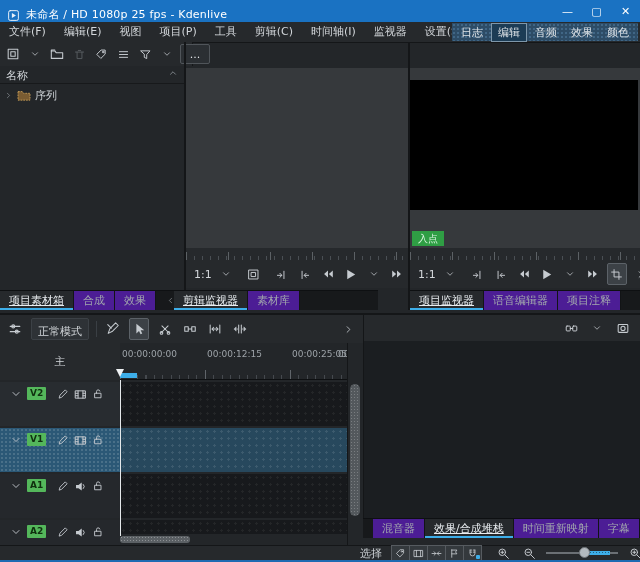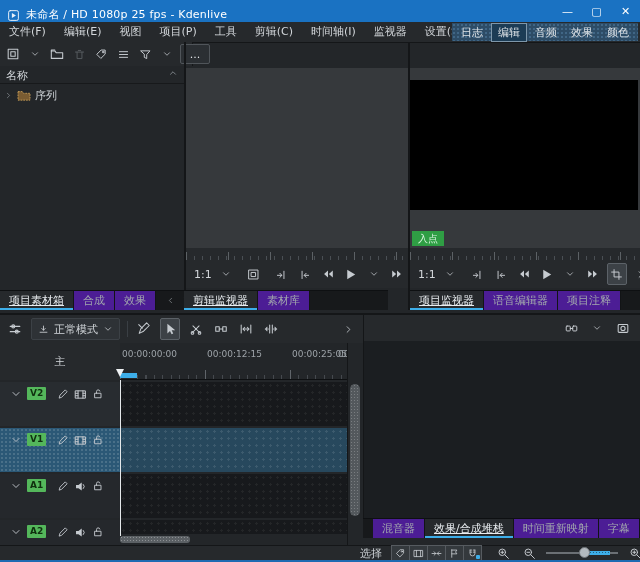--- a/index.html
+++ b/index.html
@@ -57,21 +57,21 @@
       #26292c;}
   .montb{height:28px;display:flex;align-items:center;gap:5px;padding:0 8px;background:#26292c;color:#c6cbd0;box-sizing:border-box;}
   .vsep{width:1px;height:16px;background:#3a3f44;}
   .zoomlbl{font-size:11px;color:#d3d7db;}
   .inpoint{background:#2f9e44;color:#d8f5de;font-size:10px;padding:1px 6px;line-height:13px;}
 
   
   .tl-toolbar{left:0;top:313px;width:363px;height:30px;background:#26292c;display:flex;align-items:center;
               gap:7px;padding:0 6px;border-top:2px solid #141618;box-sizing:border-box;}
   .mode-dd{display:flex;align-items:center;gap:5px;background:#2e3236;border:1px solid #3c4146;border-radius:2px;
-           height:20px;padding:0 6px;color:#d3d7db;}
+           height:20px;padding:0 6px;color:#d3d7db;flex-direction:column;}
   .tl-toolbar .spacer{flex:1;}
 
   
   .fx-header{left:363px;top:313px;width:277px;height:28px;background:#26292c;display:flex;align-items:center;
              justify-content:flex-end;gap:8px;padding:0 8px;border-top:2px solid #141618;
              border-left:1px solid #141618;box-sizing:border-box;}
   .fx-body{left:363px;top:341px;width:277px;height:177px;background:#1b1e21;border-left:1px solid #141618;box-sizing:border-box;}
 
   
   .master-cell{left:0;top:343px;width:120px;height:37px;background:#26292c;display:flex;align-items:center;justify-content:center;color:#d3d7db;}
@@ -339,21 +339,21 @@
     <div class="tab">效果</div>
     <div class="tab-scroll">
       <svg class="ic" width="9" height="9" viewBox="0 0 16 16">
           <path d="M10 4l-4 4 4 4"></path>
         </svg>
       <svg class="ic" width="9" height="9" viewBox="0 0 16 16">
           <path d="M6 4l4 4-4 4"></path>
         </svg>
     </div>
   </div>
-  <div class="abs tabbar" style="left:184px;top:290px;width:204px">
+  <div class="abs tabbar" style="left:174px;top:290px;width:204px">
     <div class="tab active">剪辑监视器</div>
     <div class="tab">素材库</div>
   </div>
   <div class="abs tabbar" style="left:410px;top:290px;width:230px">
     <div class="tab active">项目监视器</div>
     <div class="tab">语音编辑器</div>
     <div class="tab">项目注释</div>
   </div>
 
   <div class="abs tl-toolbar">

